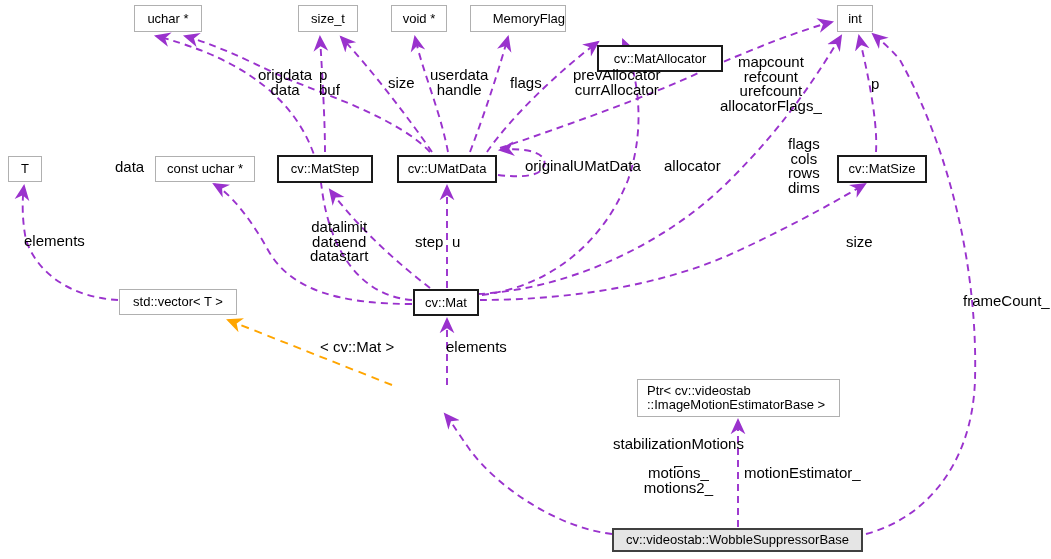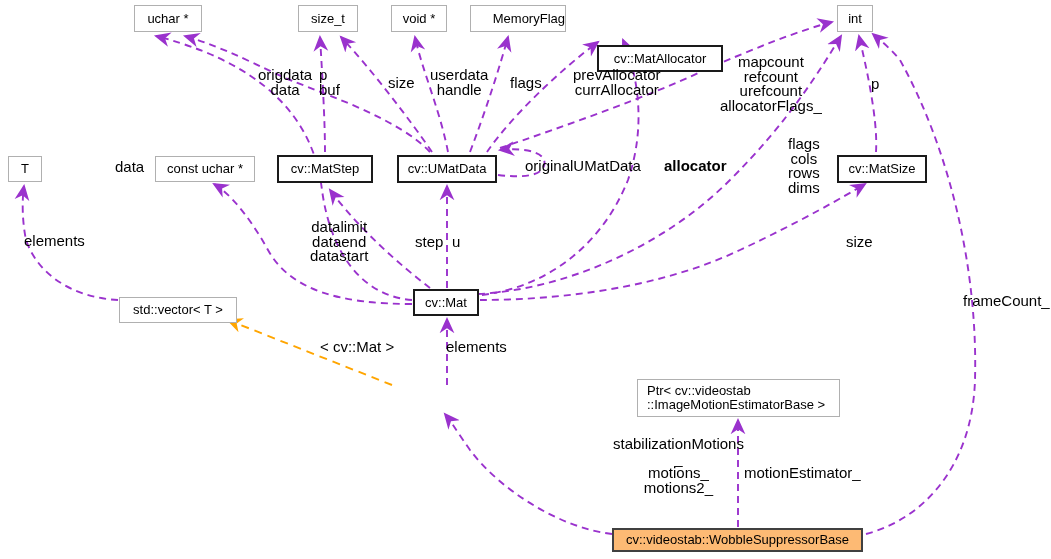--- a/index.html
+++ b/index.html
@@ -5,21 +5,21 @@
   html,body{margin:0;padding:0;background:#ffffff;}
   body{width:1051px;height:559px;overflow:hidden;
        font-family:"Liberation Sans","DejaVu Sans",sans-serif;}
   #diagram{position:relative;width:1051px;height:559px;}
   svg#edges{position:absolute;left:0;top:0;width:1051px;height:559px;}
   .node{position:absolute;box-sizing:border-box;display:flex;align-items:center;
         justify-content:center;text-align:center;background:#ffffff;
         border:1px solid #b0b0b0;font-size:13px;color:#000000;line-height:14px;
         white-space:pre;}
   .node.bold{border:2px solid #1a1a1a;}
-  .node.current{border:2px solid #404040;background:#fdba74;}
+  .node.current{border:2px solid #404040;background:#e5e5e5;}
   .edgelabel{position:absolute;font-size:15px;color:#000000;line-height:14.5px;
              white-space:pre;text-align:center;}
   .edgelabel.left{text-align:left;}
 </style>
 </head>
 <body>
 
 <div id="diagram">
 
   <svg id="edges" viewBox="0 0 1051 559">
@@ -99,21 +99,21 @@
   <div class="node" style="left:8px;top:156px;width:34px;height:26px;"><span>T</span></div>
 
   <div class="node" style="left:155px;top:156px;width:100px;height:26px;"><span>const uchar *</span></div>
 
   <div class="node bold" style="left:277px;top:155px;width:96px;height:28px;"><span>cv::MatStep</span></div>
 
   <div class="node bold" style="left:397px;top:155px;width:100px;height:28px;"><span>cv::UMatData</span></div>
 
   <div class="node bold" style="left:837px;top:155px;width:90px;height:28px;"><span>cv::MatSize</span></div>
 
-  <div class="node" style="left:119px;top:289px;width:118px;height:26px;margin-top:8px;"><span>std::vector&lt; T &gt;</span></div>
+  <div class="node" style="left:119px;top:289px;width:118px;height:26px;"><span>std::vector&lt; T &gt;</span></div>
 
   <div class="node bold" style="left:413px;top:289px;width:66px;height:27px;"><span>cv::Mat</span></div>
 
 
   <div class="node" style="left:637px;top:379px;width:203px;height:38px;justify-content:flex-start;padding-left:9px;text-align:left;">
        <span>Ptr&lt; cv::videostab
 ::ImageMotionEstimatorBase &gt;</span></div>
 
   <div class="node current" style="left:612px;top:528px;width:251px;height:24px;"><span>cv::videostab::WobbleSuppressorBase</span></div>
 
@@ -127,21 +127,21 @@
   <div class="edgelabel" style="left:510px;top:76px;">flags</div>
   <div class="edgelabel" style="left:573px;top:68px;">prevAllocator
 currAllocator</div>
   <div class="edgelabel" style="left:720px;top:55px;">mapcount
 refcount
 urefcount
 allocatorFlags_</div>
   <div class="edgelabel" style="left:871px;top:77px;">p</div>
   <div class="edgelabel" style="left:115px;top:160px;">data</div>
   <div class="edgelabel left" style="left:525px;top:159px;">originalUMatData</div>
-  <div class="edgelabel left" style="left:664px;top:159px;font-weight:bold;">allocator</div>
+  <div class="edgelabel left" style="left:664px;top:159px;">allocator</div>
   <div class="edgelabel" style="left:788px;top:137px;">flags
 cols
 rows
 dims</div>
   <div class="edgelabel left" style="left:24px;top:234px;">elements</div>
   <div class="edgelabel" style="left:310px;top:220px;">datalimit
 dataend
 datastart</div>
   <div class="edgelabel" style="left:415px;top:235px;">step</div>
   <div class="edgelabel" style="left:452px;top:235px;">u</div>

